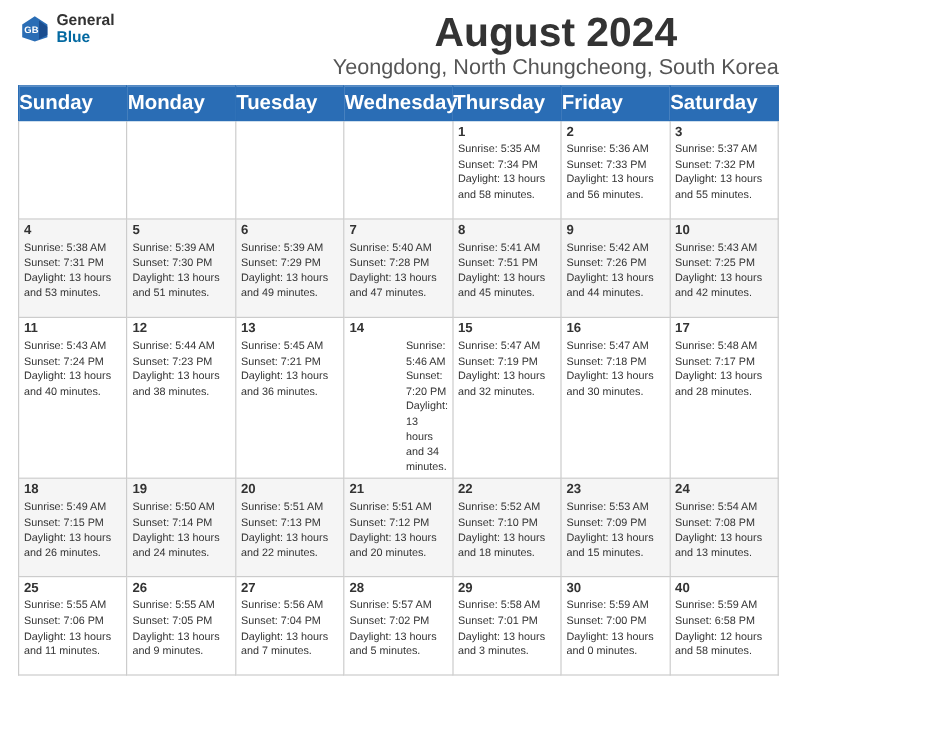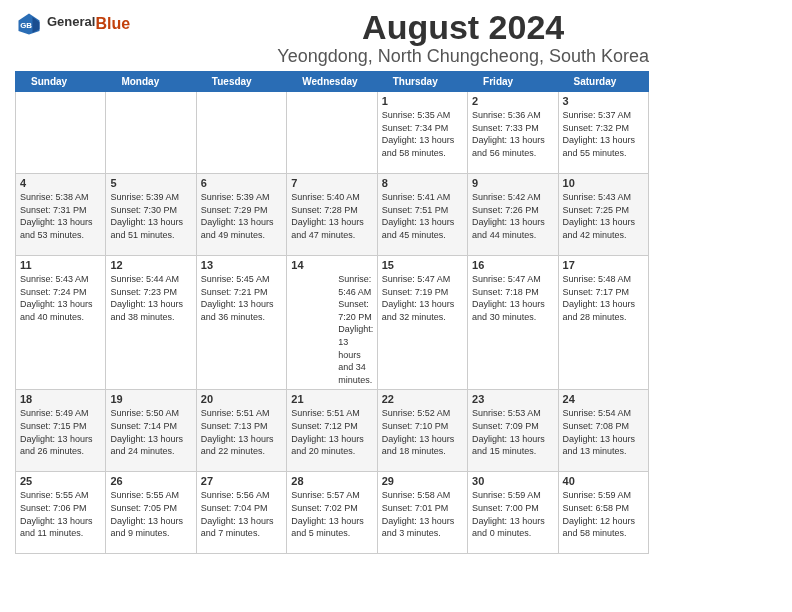--- a/index.html
+++ b/index.html
@@ -21,31 +21,32 @@
       justify-content: space-between;
       margin-bottom: 4px;
     }
     .logo {
       display: flex;
       align-items: center;
       gap: 4px;
     }
     .logo-text {
       display: flex;
+      flex-direction: column;
       line-height: 1.1;
     }
     .logo-general {
       font-size: 13px;
       font-weight: bold;
       color: #333;
     }
     .logo-blue {
-      font-size: 16px;
-      font-weight: bold;
-      color: #c2410c;
+      font-size: 13px;
+      font-weight: bold;
+      color: #0369a1;
     }
     .logo-icon {
       width: 28px;
       height: 28px;
     }
     .title-section {
       text-align: right;
     }
     .month-title {
       font-size: 34px;
@@ -60,23 +61,23 @@
       margin-top: 2px;
     }
     .calendar {
       width: 100%;
       border-collapse: collapse;
       table-layout: fixed;
     }
     .calendar th {
       background: #2a6db5;
       color: #fff;
-      font-size: 10px;
-      font-weight: bold;
-      padding: 4px 15px;
+      font-size: 17px;
+      font-weight: bold;
+      padding: 4px 0;
       text-align: left;
       border: 1px solid #2a6db5;
     }
     .calendar td {
       vertical-align: top;
       border: 1px solid #ccc;
       padding: 3px 4px;
       height: 82px;
       background: #fff;
       font-size: 9.5px;

